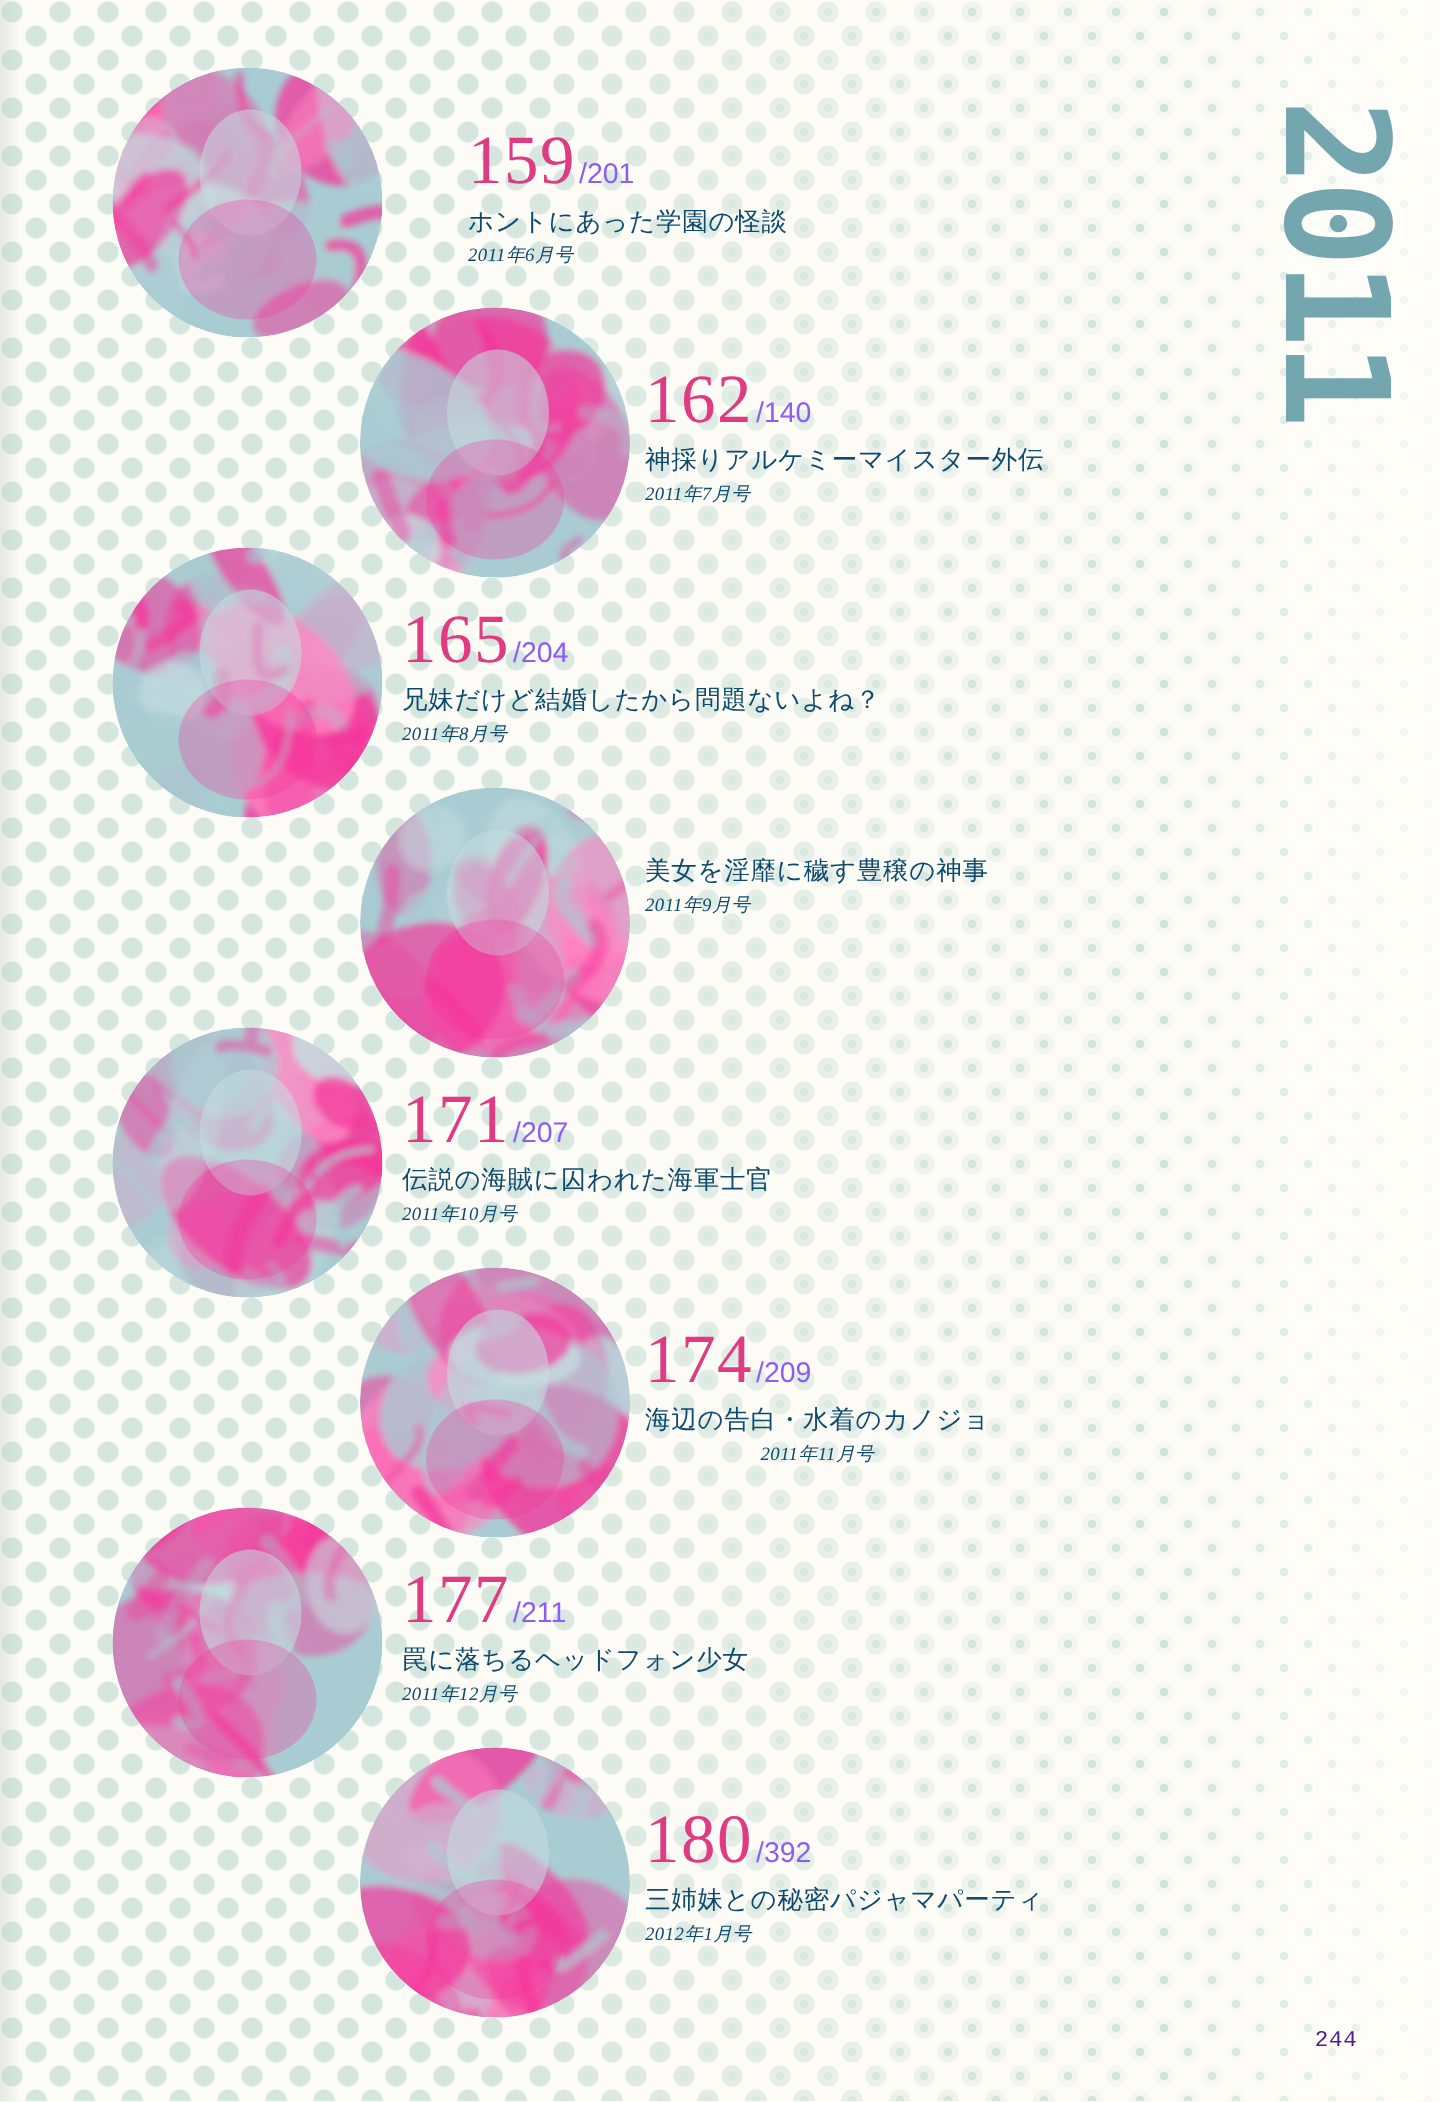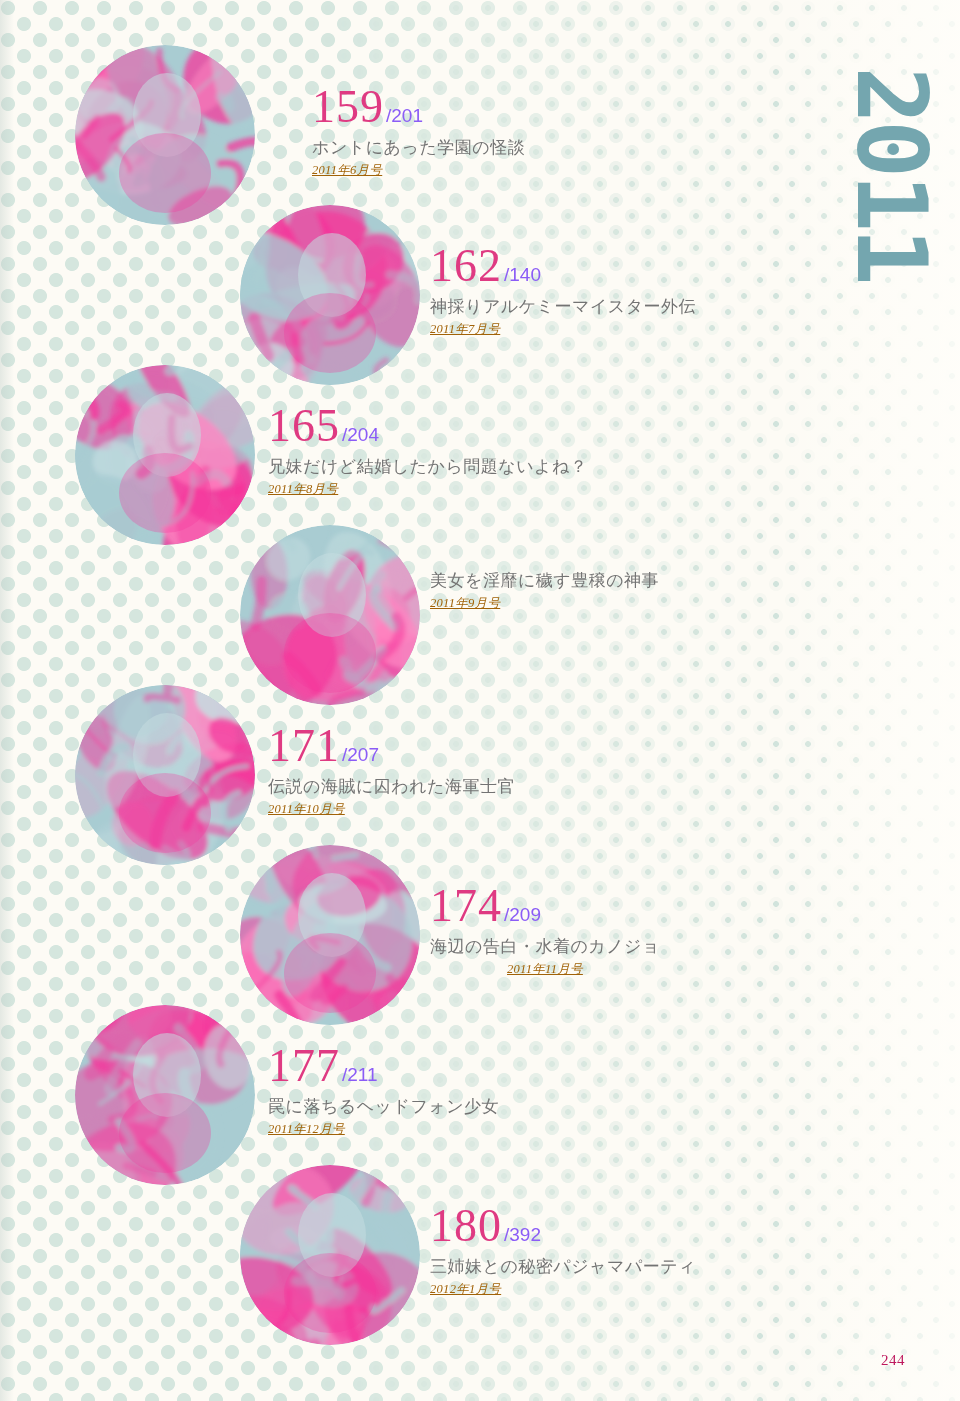--- a/index.html
+++ b/index.html
@@ -103,42 +103,41 @@
   .sub{
     font-family:Liberation Sans, sans-serif;
     font-size:19px;
     color:#8b5cf6;
     margin-left:2px;
     line-height:1;
   }
   .title{
     font-family:"DejaVu Serif", serif;
     font-size:17px;
-    color:#737373;
+    color:#0c4a6e;
     margin-top:6px;
     letter-spacing:.5px;
     white-space:nowrap;
   }
   .date{
     font-family:"Liberation Serif", serif;
     font-style:italic;
     font-size:12.5px;
-    color:#a16207;
+    color:#0c4a6e;
     margin-top:3px;
     letter-spacing:.3px;
     white-space:nowrap;
-    text-decoration:underline;
   }
 
   
   .pageno{
     position:absolute;right:55px;bottom:32px;
-    font-family:Liberation Serif, serif;
+    font-family:Liberation Mono, monospace;
     font-size:15px;
-    color:#be185d;
+    color:#4c1d95;
     letter-spacing:.5px;
   }
 </style>
 </head>
 <body>
 
 <div id="page">
 
   <div class="dots"></div>
   <div class="dots-fine"></div>

